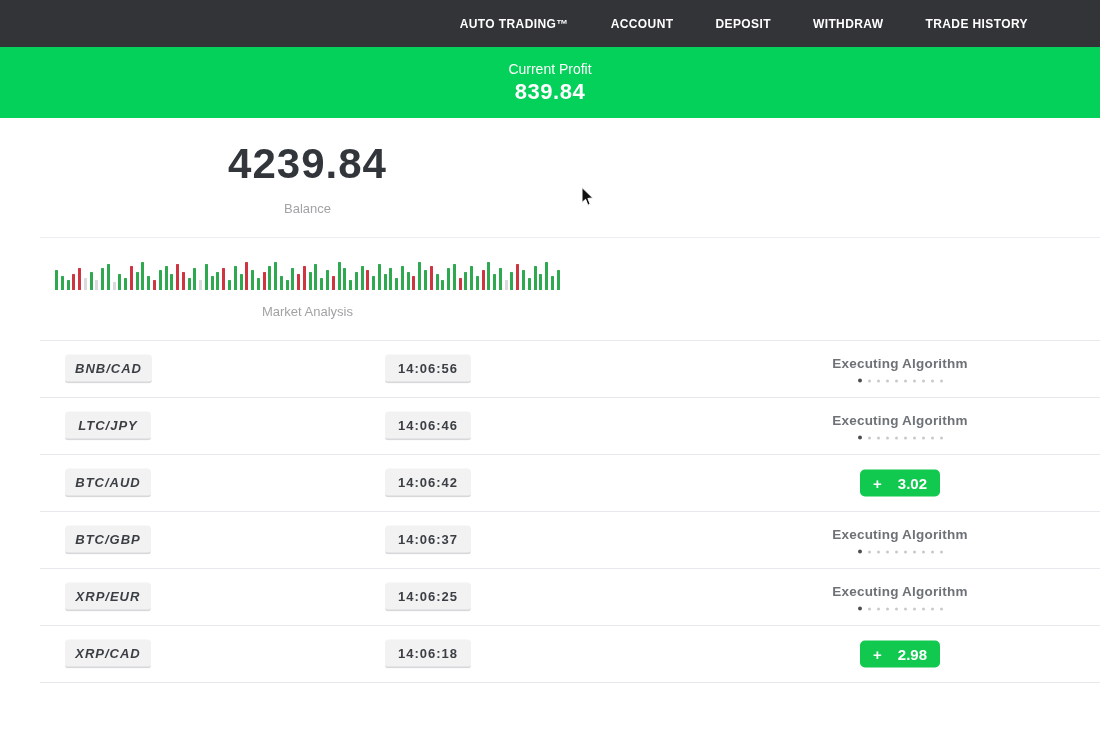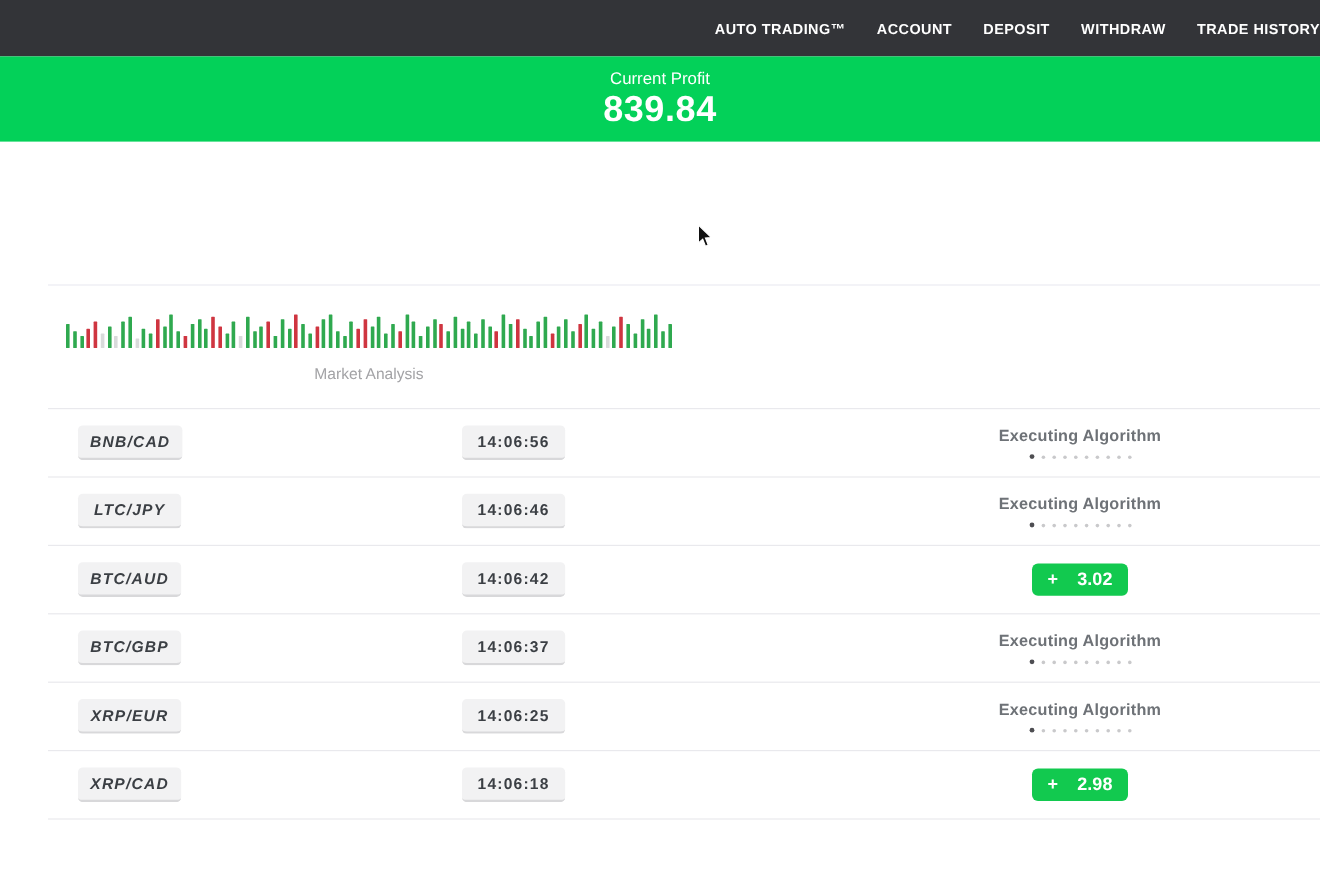--- a/index.html
+++ b/index.html
@@ -4,33 +4,33 @@
 <style>
   * { box-sizing: border-box; margin: 0; padding: 0; }
   html,body { width:1100px; height:742px; }
   body {
     font-family: "Liberation Sans", sans-serif;
     background:#fff; position:relative; overflow:hidden;
   }
   
   .nav {
     height:47px; background:#333438; display:flex; align-items:center;
-    justify-content:flex-end; gap:26px; 
+    justify-content:flex-end; gap:42px; padding-right:72px;
   }
   .nav-item {
     color:#ffffff; font-size:12px; font-weight:bold; letter-spacing:.4px;
     cursor:pointer; white-space:nowrap;
   }
   
   .banner {
     height:71px; background:#03d159; color:#fff; text-align:center;
     display:flex; flex-direction:column; align-items:center; justify-content:center;
   }
   .banner-title { font-size:14px; margin-bottom:2px; }
-  .banner-value { font-size:30px; font-weight:bold; letter-spacing:.5px; }
+  .banner-value { font-size:22px; font-weight:bold; letter-spacing:.5px; }
   
   .stats-row1 { height:119px; display:flex; padding-left:40px; }
   .stats-row2 { height:102px; display:flex; padding-left:40px; }
   .s-left  { width:535px; display:flex; flex-direction:column; align-items:center; justify-content:center; }
   .s-right { flex:1; display:flex; flex-direction:column; align-items:center; justify-content:center; }
   .big-number { font-size:42px; font-weight:bold; color:#32363b; letter-spacing:1px; }
   .mid-number { font-size:30px; font-weight:bold; color:#32363b; }
   .sub-label  { font-size:13px; color:#a3a3a6; margin-top:13px; }
   .divider { height:1px; background:#ececf2; margin-left:40px; }
   
@@ -84,20 +84,24 @@
   <span class="nav-item">WITHDRAW</span>
   <span class="nav-item">TRADE HISTORY</span>
 </div>
 
 <div class="banner">
   <div class="banner-title">Current Profit</div>
   <div class="banner-value">839.84</div>
 </div>
 
 <div class="stats-row1">
+  <div class="s-left">
+    <div class="big-number">4239.84</div>
+    <div class="sub-label">Balance</div>
+  </div>
 </div>
 
 <div class="divider"></div>
 
 <div class="stats-row2">
   <div class="s-left">
     <div class="bars">
         <span class="b-g" style="height: 20px;"></span>
         <span class="b-g" style="height: 14px;"></span>
         <span class="b-g" style="height: 10px;"></span>

